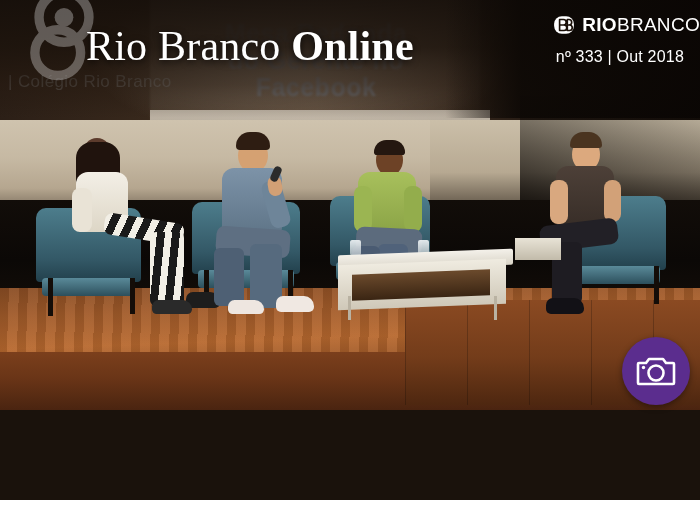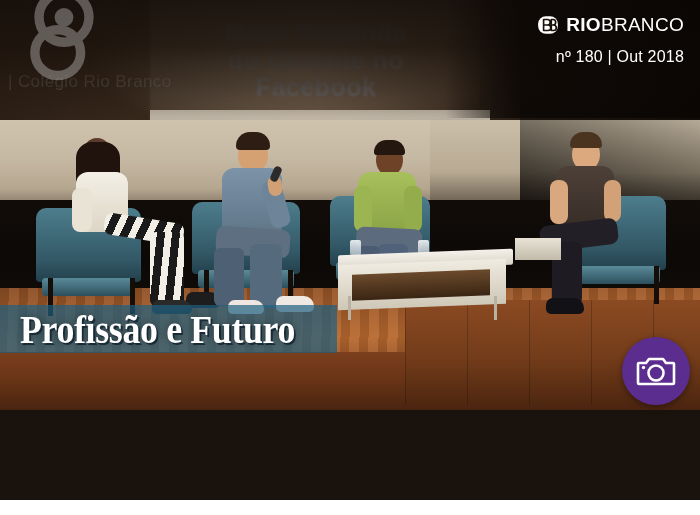--- a/index.html
+++ b/index.html
@@ -121,21 +121,21 @@
   }
   .title {
     position:absolute; left:86px; top:22px; z-index:8;
     font-family:"Liberation Serif", serif; font-size:42px; color:#fff;
     letter-spacing:.2px; text-shadow:0 2px 7px rgba(0,0,0,.75); white-space:nowrap;
   }
   .title b { font-weight:bold; }
   .title .reg { font-weight:normal; }
 
   .brand {
-    position:absolute; right:16px; top:14px; z-index:8;
+    position:absolute; right:0; top:14px; z-index:8;
     display:flex; align-items:center; gap:7px;
   }
   .brand-logo { width:22px; height:22px; flex:none; }
   .brand-text {
     font-family:"Liberation Sans", sans-serif; font-size:19px; color:#fff;
     letter-spacing:.3px; white-space:nowrap;
   }
   .brand-text .bold { font-weight:bold; }
   .brand-text .light { font-weight:normal; }
   .issue {
@@ -283,38 +283,39 @@
   </div>
 
   <svg class="watermark" viewBox="0 0 100 100">
     <g fill="none" stroke="#ffffff" stroke-width="9">
       <circle cx="50" cy="32" r="24"></circle>
       <circle cx="44" cy="66" r="22"></circle>
     </g>
     <circle cx="50" cy="32" r="9" fill="#ffffff"></circle>
   </svg>
 
+  <div class="title">
+    <span class="reg">Rio Branco</span>
+    <b>Online</b>
+  </div>
 
   <div class="brand">
     <svg class="brand-logo" viewBox="0 0 40 40">
       <rect x="2" y="4" width="36" height="32" rx="14" fill="#ffffff"></rect>
       <path d="M12 10v20M12 10h7a5 5 0 0 1 0 10h-7M19 20h1a5 5 0 0 1 0 10h-8
                M26 10v20M26 10h3a5 5 0 0 1 0 10h-3M29 20h1a5 5 0 0 1 0 10h-4" fill="none" stroke="#1a1008" stroke-width="3" stroke-linecap="round"></path>
     </svg>
     <span class="brand-text">
       <span class="bold">RIO</span><span class="light">BRANCO</span>
     </span>
   </div>
 
-  <div class="issue">nº 180 | Out 2018</div>
+  <div class="issue">nº 333 | Out 2018</div>
 
   <div class="headline">
-    <div class="hl-row r1">
-      <span class="hl-text">Profissão e Futuro</span>
-    </div>
   </div>
 
   <div class="cam-badge">
     <svg width="40" height="32" viewBox="0 0 40 32">
       <path d="M3 8h7l3-4h14l3 4h7a1 1 0 0 1 1 1v19a1 1 0 0 1-1 1H3a1 1 0 0 1-1-1V9a1 1 0 0 1 1-1z" fill="none" stroke="#ffffff" stroke-width="2.6" stroke-linejoin="round"></path>
       <circle cx="20" cy="18" r="7.5" fill="none" stroke="#ffffff" stroke-width="2.6"></circle>
       <circle cx="7.5" cy="12.5" r="1.7" fill="#ffffff"></circle>
     </svg>
   </div>
 

